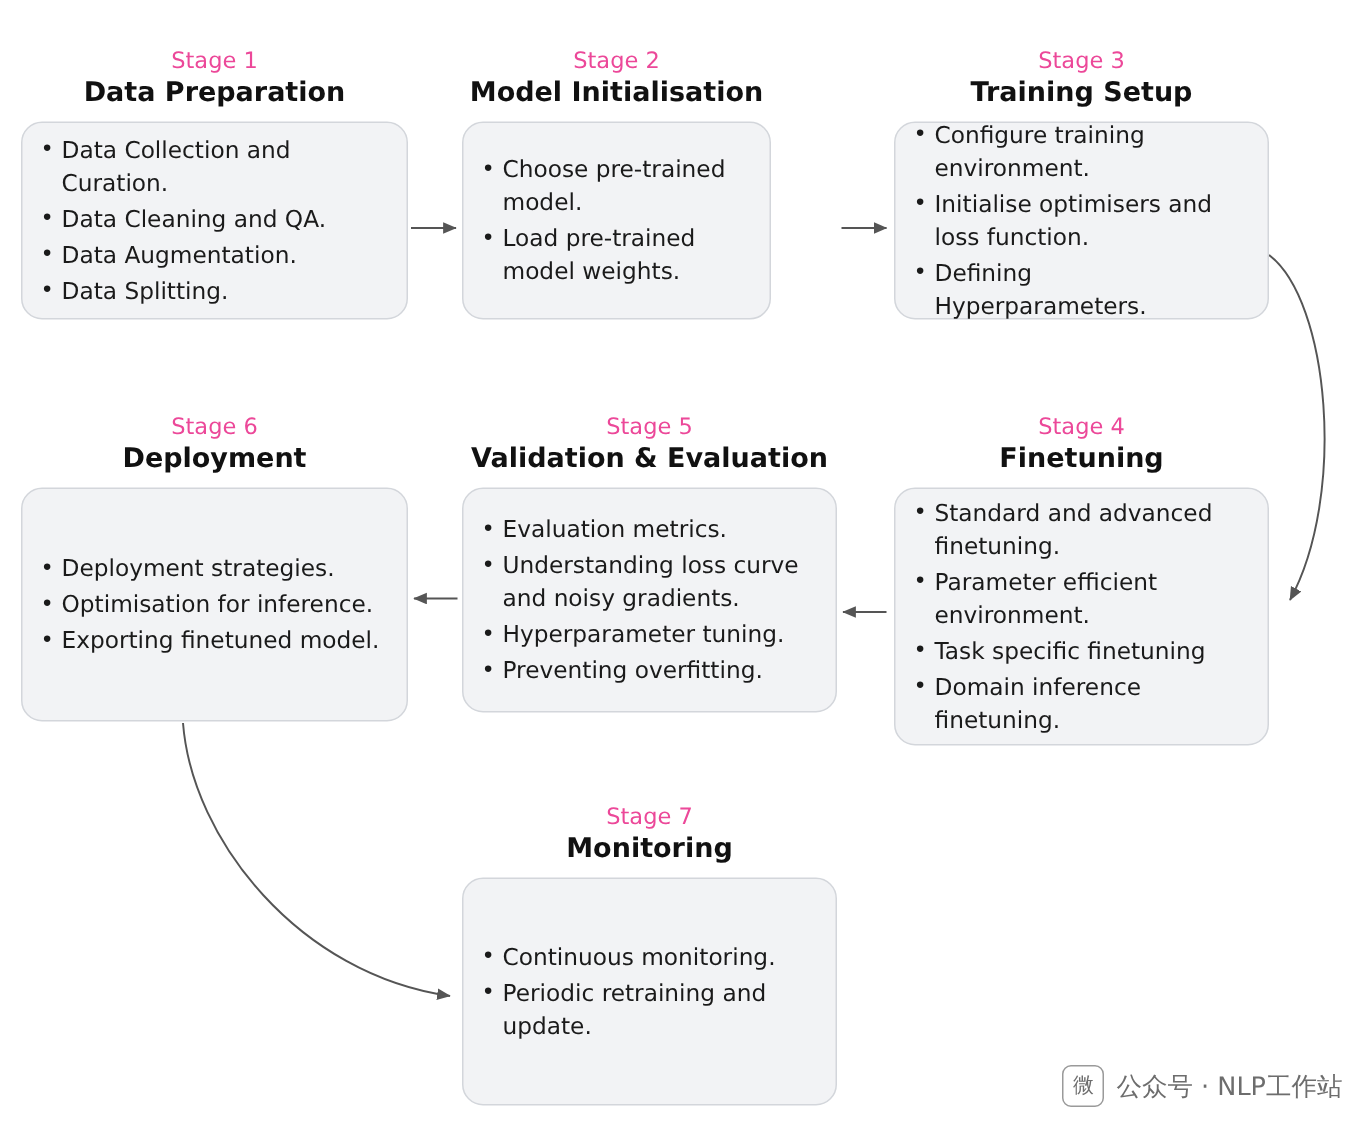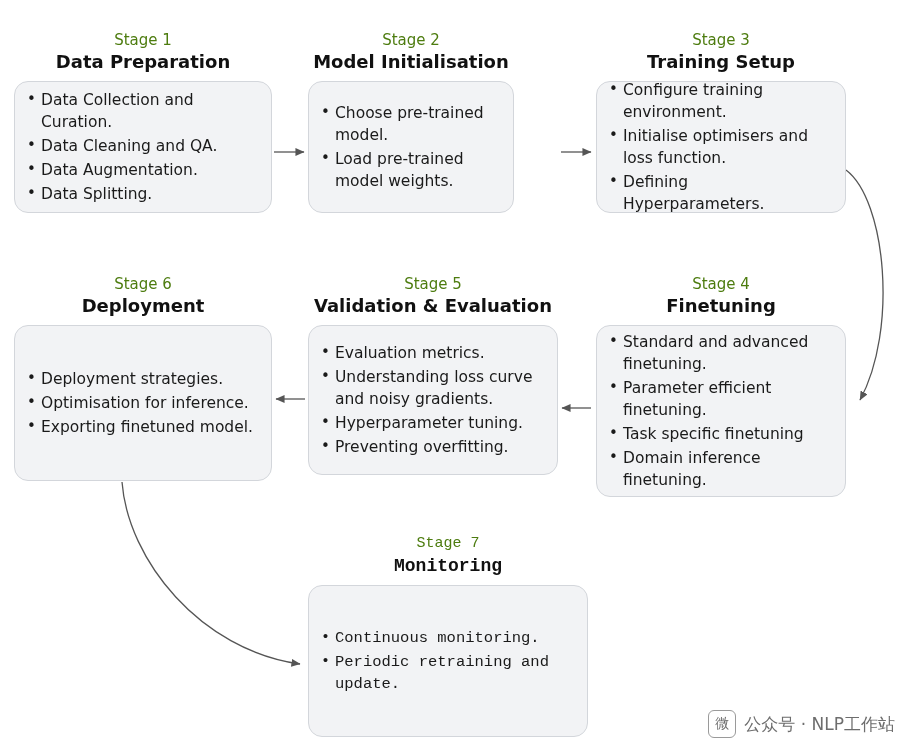--- a/index.html
+++ b/index.html
@@ -34,21 +34,21 @@
   }
   .stage-head {
     text-align: center;
     line-height: 1.35;
     margin-bottom: 6px;
   }
   .stage-num {
     display: block;
     font-size: 15px;
     font-weight: 400;
-    color: #4d7c0f;
+    color: #ec4899;
   }
   .stage-title {
     display: block;
     font-size: 18px;
     font-weight: 700;
     color: #111111;
   }
   .card {
     background: #f2f3f5;
     border: 1px solid #d3d6db;
@@ -93,21 +93,21 @@
 
   #stage4 { left: 596px; top: 274px; width: 250px; }
   #stage4 .card { height: 172px; }
 
   #stage5 { left: 308px; top: 274px; width: 250px; }
   #stage5 .card { height: 150px; align-items: center; }
 
   #stage6 { left: 14px;  top: 274px; width: 258px; }
   #stage6 .card { height: 156px; }
 
-  #stage7 { left: 308px; top: 534px; width: 280px; font-family: Liberation Mono, monospace; }
+  #stage7 { left: 308px; top: 534px; width: 250px; }
   #stage7 .card { height: 152px; }
 
   .watermark {
     position: absolute;
     right: 16px;
     bottom: 14px;
     display: flex;
     align-items: center;
     gap: 8px;
     color: #6d6d6d;
@@ -194,21 +194,21 @@
   </div>
 
   <div class="stage" id="stage4">
     <div class="stage-head">
       <span class="stage-num">Stage 4</span>
       <span class="stage-title">Finetuning</span>
     </div>
     <div class="card">
       <ul>
         <li>Standard and advanced finetuning.</li>
-        <li>Parameter efficient finetuning.</li>
+        <li>Parameter efficient environment.</li>
         <li>Task specific finetuning</li>
         <li>Domain inference finetuning.</li>
       </ul>
     </div>
   </div>
 
   <div class="stage" id="stage5">
     <div class="stage-head">
       <span class="stage-num">Stage 5</span>
       <span class="stage-title">Validation &amp; Evaluation</span>

